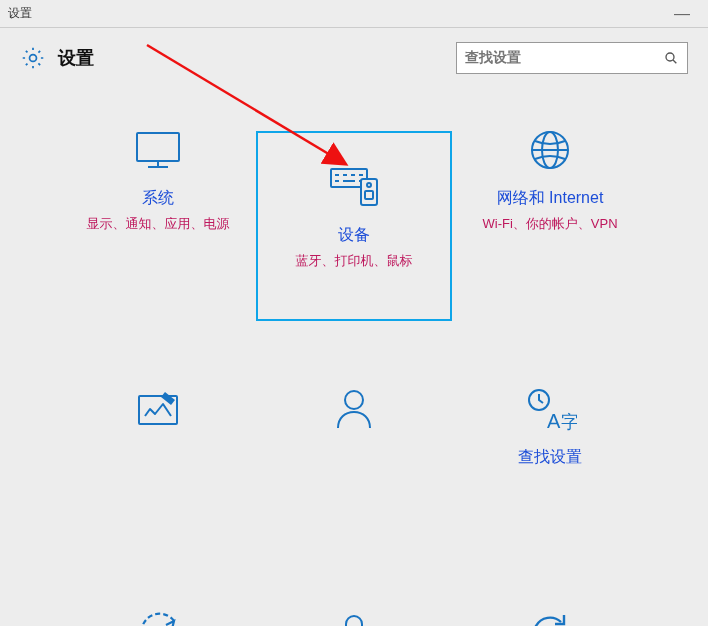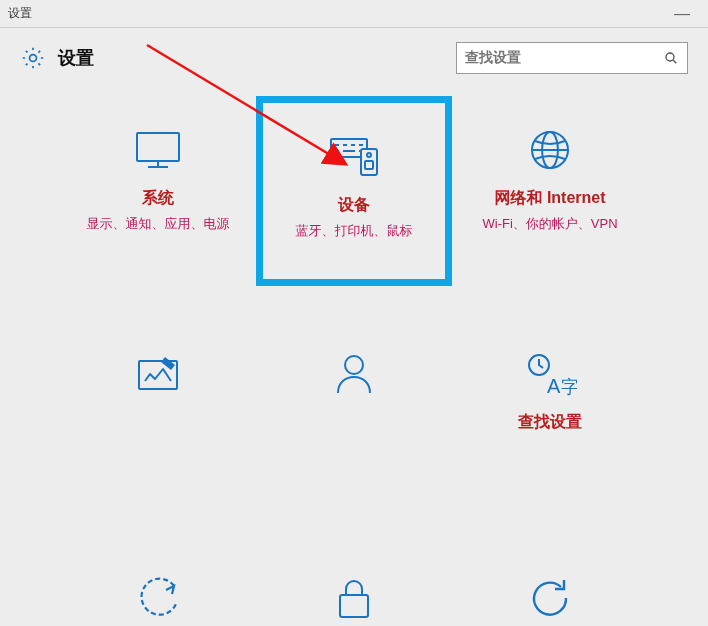--- a/index.html
+++ b/index.html
@@ -9,23 +9,23 @@
     .titlebar .min { color: #666; font-size: 16px; padding: 0 10px; cursor: pointer; }
     .header { display: flex; align-items: center; justify-content: space-between; padding: 14px 20px 20px 20px; }
     .header-left { display: flex; align-items: center; gap: 12px; }
     .header-left .label { font-size: 18px; font-weight: 600; color: #111; }
     .gear { color: #1974c2; }
     .searchbox { width: 232px; height: 32px; display: flex; align-items: center; justify-content: space-between; padding: 0 8px; border: 1px solid #999; background: #fff; font-weight: bold; }
     .searchbox .ph { color: #777; font-size: 14px; }
     .searchbox .sicn { color: #555; }
     .grid { display: grid; grid-template-columns: repeat(3, 196px); justify-content: center; column-gap: 0; row-gap: 34px; padding: 2px 20px 0 20px; }
     .tile { width: 196px; min-height: 190px; padding: 26px 8px 10px 8px; text-align: center; cursor: pointer; }
-    .tile.highlight { border: 7px solid #0ea5e9; }
+    .tile.highlight { border: 2px solid #0ea5e9; margin-top: 35px; }
     .tile .icon { height: 56px; display: flex; align-items: center; justify-content: center; color: #1974c2; margin-bottom: 10px; }
-    .tile .name { font-size: 16px; color: #b91c1c; margin-bottom: 6px; font-weight: bold; }
+    .tile .name { font-size: 16px; color: #1d4ed8; margin-bottom: 6px; }
     .tile .desc { font-size: 13px; color: #be185d; line-height: 1.45; padding: 0 10px; white-space: pre-line; }
     .arrow { position: absolute; left: 142px; top: 40px; pointer-events: none; z-index: 10; }
     svg { display: block; }
   </style>
 </head>
 <body>
 
 <div class="titlebar">
   <span class="title">设置</span>
   <span class="min">—</span>

